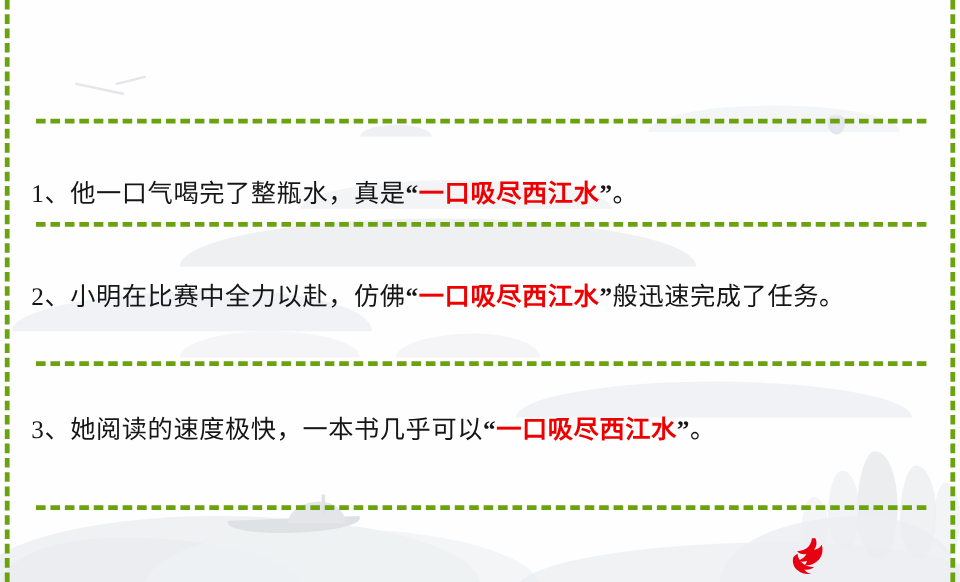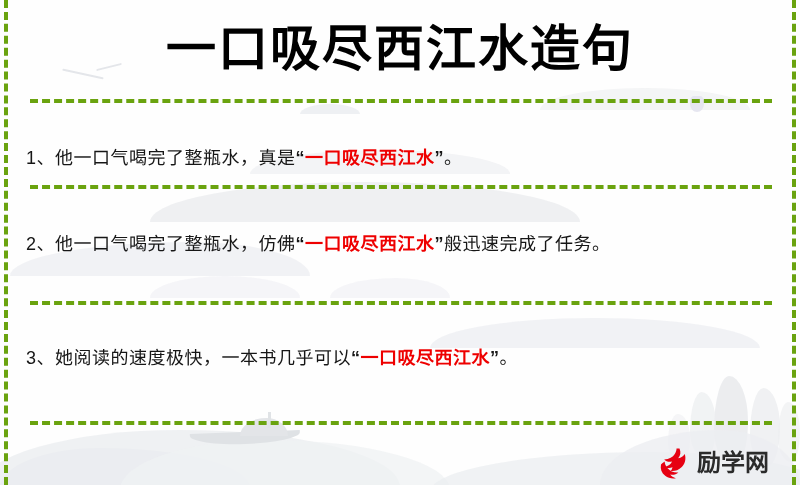--- a/index.html
+++ b/index.html
@@ -200,25 +200,25 @@
   
   .sentences {
     position: absolute;
     left: 0; right: 0; top: 99px;
     z-index: 2;
   }
   .sentence {
     position: absolute;
     left: 26px;
     right: 40px;
-    font-size: 18px;
+    font-size: 21px;
     line-height: 46px;
     color: #161616;
     letter-spacing: 0.5px;
-    font-family: Liberation Sans, sans-serif;
+    font-family: Liberation Serif, serif;
   }
   .s-1 { top: 18px; }
   .s-2 { top: 104px; }
   .s-3 { top: 220px; margin-top: 16px; }
 
   .idiom {
     color: #ee0000;
     font-weight: 700;
   }
   .quote { color: #161616; font-weight: 700; }
@@ -289,35 +289,33 @@
     <div class="haze-right"></div>
   </div>
 
   <div class="border-left"></div>
   <div class="border-right"></div>
   <div class="sep sep-1"></div>
   <div class="sep sep-2"></div>
   <div class="sep sep-3"></div>
   <div class="sep sep-4"></div>
 
-  <div class="title">一口吸尽西江水造句</div>
 
   <div class="sentences">
 
     <p class="sentence s-1"><span>1、</span><span>他一口气喝完了整瓶水，真是</span><span class="quote">“</span><span class="idiom">一口吸尽西江水</span><span class="quote">”</span><span class="period">。</span></p>
 
-    <p class="sentence s-2"><span>2、</span><span>他一口气喝完了整瓶水，仿佛</span><span class="quote">“</span><span class="idiom">一口吸尽西江水</span><span class="quote">”</span><span class="period">般迅速完成了任务。</span></p>
+    <p class="sentence s-2"><span>2、</span><span>小明在比赛中全力以赴，仿佛</span><span class="quote">“</span><span class="idiom">一口吸尽西江水</span><span class="quote">”</span><span class="period">般迅速完成了任务。</span></p>
 
     <p class="sentence s-3"><span>3、</span><span>她阅读的速度极快，一本书几乎可以</span><span class="quote">“</span><span class="idiom">一口吸尽西江水</span><span class="quote">”</span><span class="period">。</span></p>
 
   </div>
 
   <div class="watermark">
     <span class="logo-mark">
       <svg viewBox="0 0 40 40" width="40" height="40" aria-hidden="true">
         <path d="M27.5 5.5c1.6 3.6 1.1 7.0-1.3 9.7 3.0-.4 5.2-1.8 6.6-4.2 1.5 5.2.2 10.1-3.6 13.6-3.0 2.8-6.7 3.9-10.5 3.4 1.0-1.2 1.6-2.4 1.8-3.7-2.6 1.2-5.2 1.1-7.6-.4 3.4-.7 5.8-2.5 7.2-5.3-3.3.7-6.0.0-7.9-2.2 5.1-.3 8.6-2.1 10.6-5.4 1.2-2.0 1.8-3.9 1.7-5.5z" fill="#e60012"></path>
         <path d="M9.0 21.5c-.9 4.6.5 8.4 4.2 11.2 3.0 2.3 6.6 3.1 10.7 2.5-2.6-.8-4.5-2.0-5.7-3.7 3.1.6 5.9-.1 8.2-2.1-4.6.3-8.2-1.1-10.8-4.2-2.0-2.4-3.0-4.6-2.9-6.7-2.0 1.2-3.2 2.3-3.7 3.0z" fill="#e60012"></path>
       </svg>
     </span>
-    <span class="logo-text">励学网</span>
   </div>
 
 </div>
 
 </body></html>

